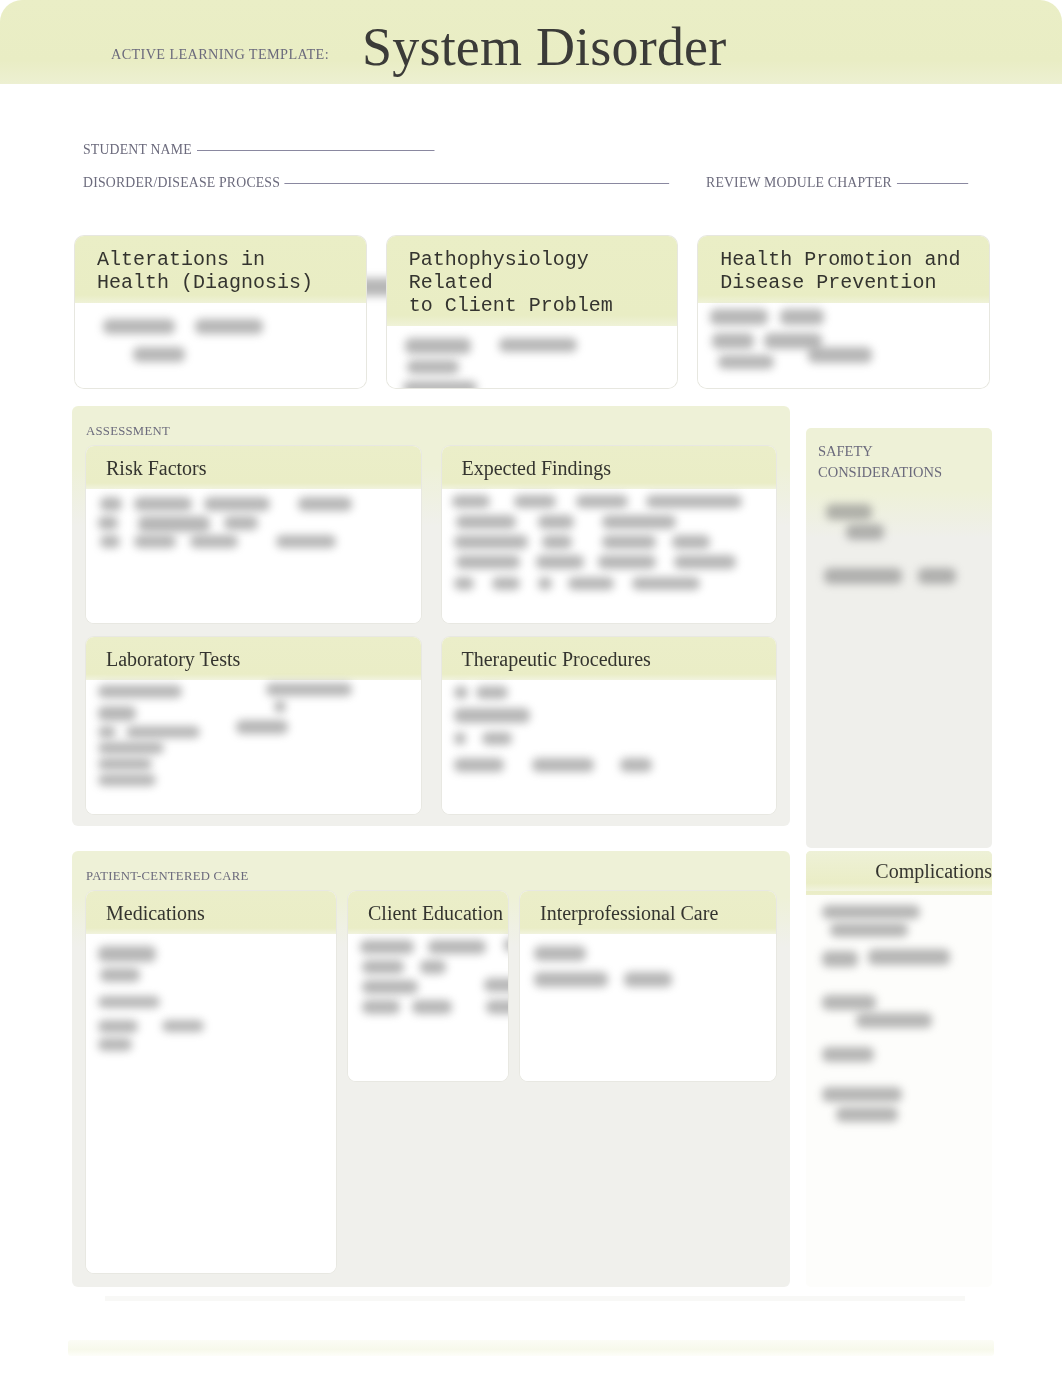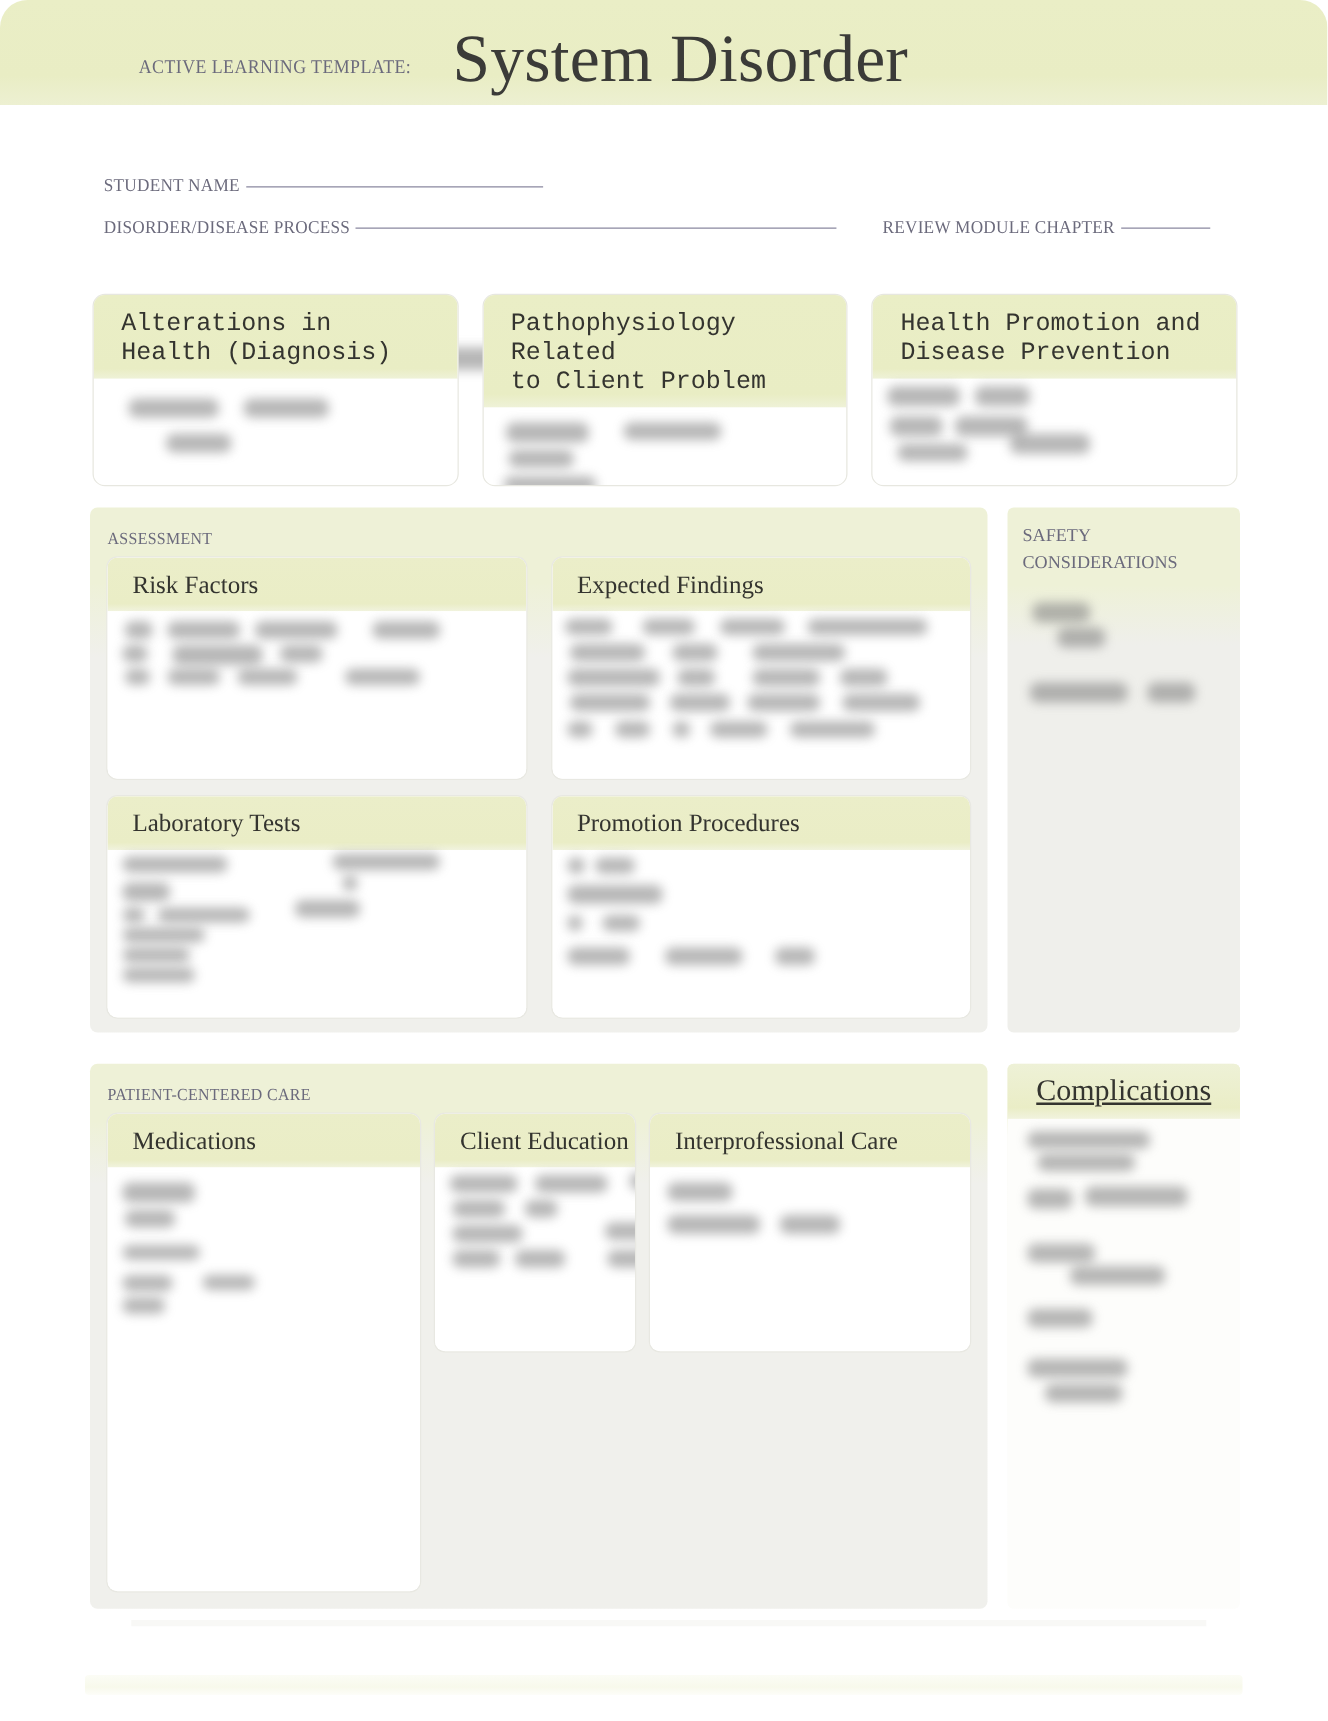--- a/index.html
+++ b/index.html
@@ -93,21 +93,21 @@
   }
   .sbox-hd{
     background:linear-gradient(180deg,#ebeec9 0%,#eaedc6 86%,#f1f3de 100%);
     padding:11px 0 9px 20px;font-size:20px;color:#34342f;
     font-family:"Liberation Serif", serif;
   }
   .sbox-body{flex:1;background:#ffffff;position:relative;}
 
   
   .safety{
-    position:absolute;left:806px;top:406px;width:186px;height:420px;
+    position:absolute;left:806px;top:428px;width:186px;height:420px;
     background:linear-gradient(180deg,#eef1d7 0%,#eef1d7 62px,#efefeb 110px,#efefeb 100%);
     border-radius:5px;
   }
   .safety-label{
     position:absolute;left:12px;top:13px;width:160px;
     font-size:14.5px;line-height:1.45;color:#6b6a7c;
     font-family:"Liberation Serif", serif;
   }
 
   
@@ -127,22 +127,22 @@
 
   
   .complications{
     position:absolute;left:806px;top:851px;width:186px;height:436px;
     background:linear-gradient(180deg,#eef1d7 0%,#eaedc6 42px,#f7f7f3 58px,#fdfdfb 100%);
     border-radius:5px;overflow:hidden;
   }
   .comp-hd{
     position:absolute;left:0;top:0;width:100%;
     background:linear-gradient(180deg,#eef1d7 0%,#eaedc6 80%,#f1f3de 100%);
-    padding:9px 0 8px 0;text-align:center;
-    font-size:24px;color:#34342f;font-family:"Liberation Serif", serif;text-decoration:underline;
+    padding:9px 0 8px 0;text-align:right;
+    font-size:20px;color:#34342f;font-family:"Liberation Serif", serif;
   }
   .comp-body{position:absolute;left:0;top:44px;width:100%;bottom:0;background:#fdfdfb;}
 
   
   .footer-bar{
     position:absolute;left:68px;top:1340px;width:926px;height:16px;
     background:linear-gradient(180deg,#fbfcf4 0%,#f6f8e8 60%,#fdfdf8 100%);
     border-radius:3px;opacity:.85;
   }
   .footer-line{
@@ -272,21 +272,21 @@
         <div class="scribble" style="left:150px;top:40px;width:52px;height:14px;"></div>
         <div class="scribble" style="left:12px;top:46px;width:18px;height:12px;"></div>
         <div class="scribble" style="left:40px;top:46px;width:74px;height:12px;"></div>
         <div class="scribble" style="left:12px;top:62px;width:66px;height:12px;"></div>
         <div class="scribble" style="left:12px;top:78px;width:54px;height:12px;"></div>
         <div class="scribble" style="left:12px;top:94px;width:58px;height:12px;"></div>
       </div>
     </div>
 
     <div class="sbox">
-      <div class="sbox-hd">Promotion Procedures</div>
+      <div class="sbox-hd">Therapeutic Procedures</div>
       <div class="sbox-body">
         <div class="scribble" style="left:12px;top:6px;width:14px;height:13px;"></div>
         <div class="scribble" style="left:34px;top:6px;width:32px;height:13px;"></div>
         <div class="scribble" style="left:12px;top:28px;width:76px;height:15px;"></div>
         <div class="scribble" style="left:12px;top:52px;width:12px;height:13px;"></div>
         <div class="scribble" style="left:40px;top:52px;width:30px;height:13px;"></div>
         <div class="scribble" style="left:12px;top:78px;width:50px;height:14px;"></div>
         <div class="scribble" style="left:90px;top:78px;width:62px;height:14px;"></div>
         <div class="scribble" style="left:178px;top:78px;width:32px;height:14px;"></div>
       </div>

